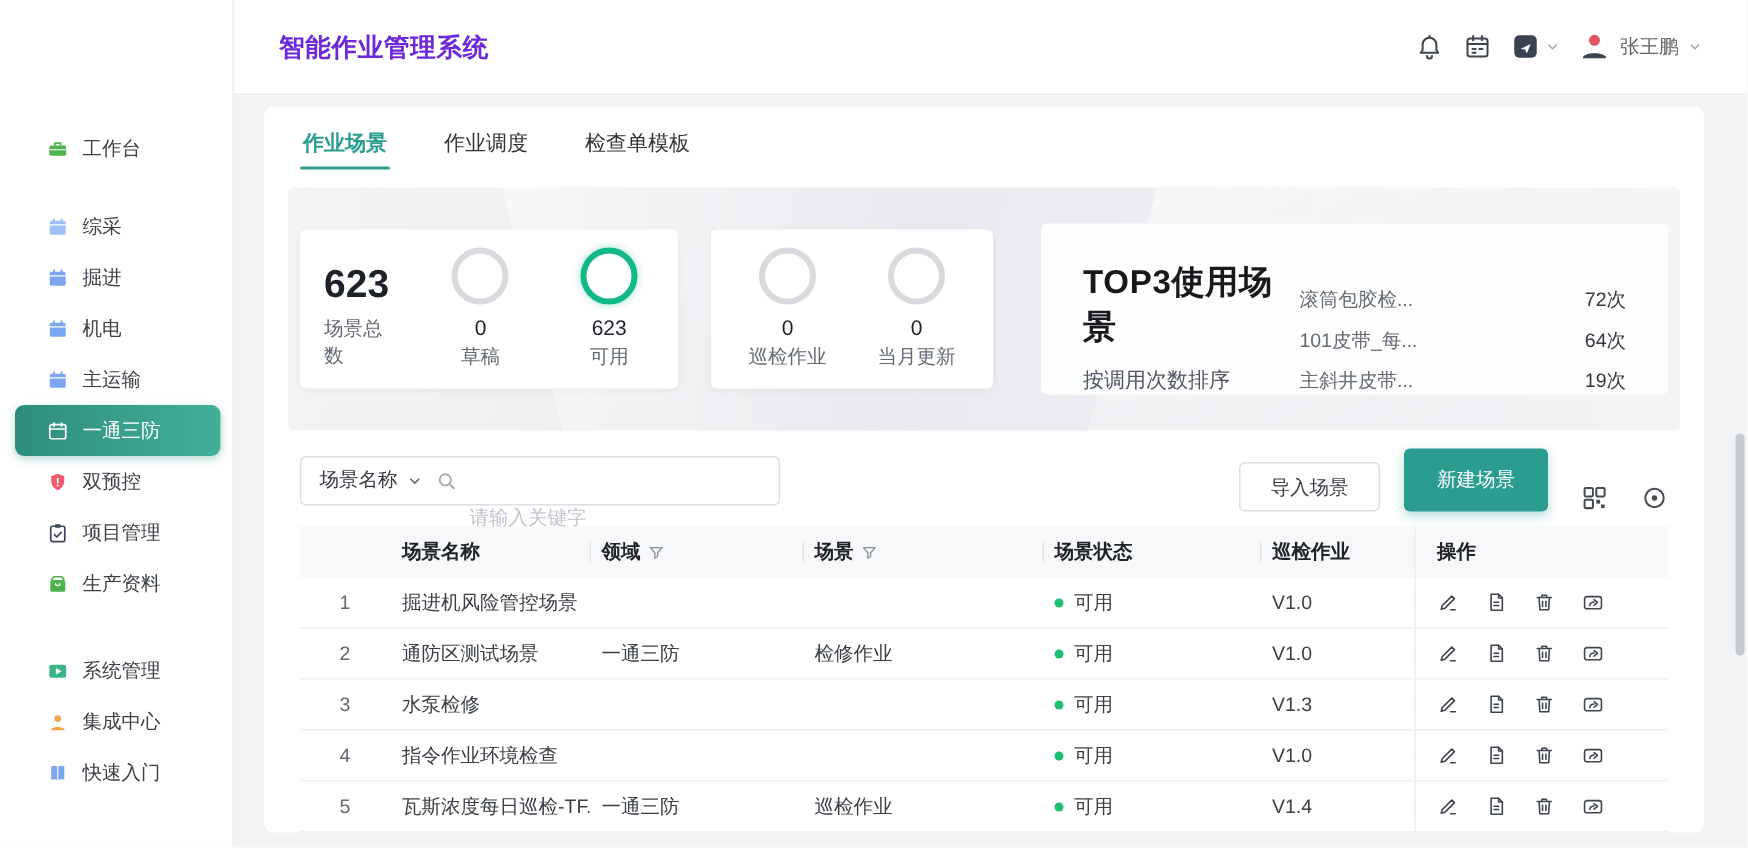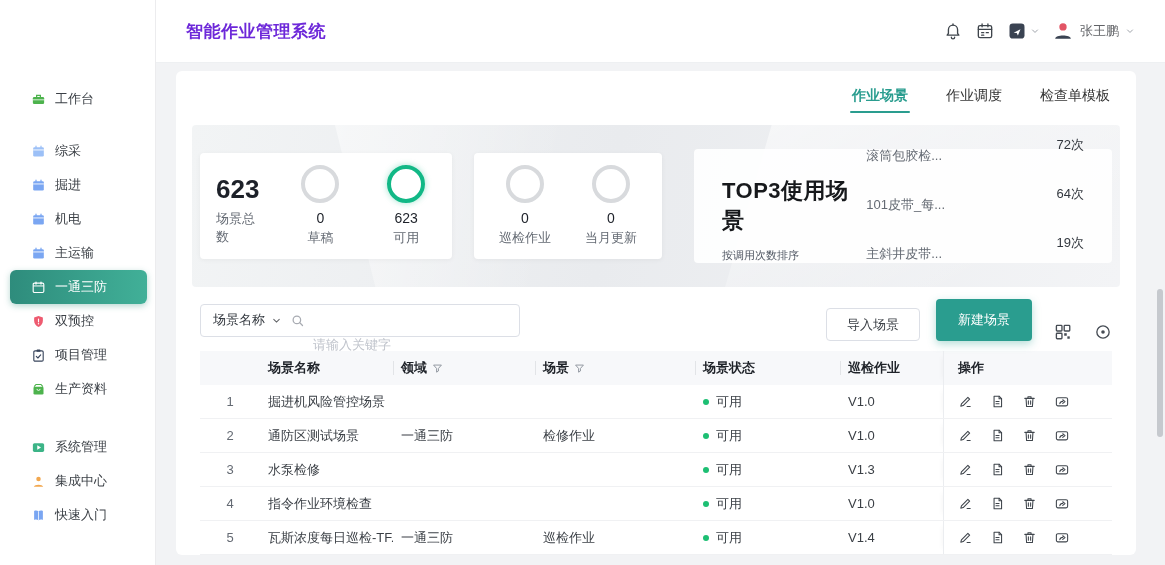--- a/index.html
+++ b/index.html
@@ -20,21 +20,21 @@
   .app-title { font-size:17px; font-weight:bold; color:#6d28d9; letter-spacing:.5px; }
   .topbar-right { margin-left:auto; display:flex; align-items:center; gap:12px; }
   .tb-ic { color:#3f454c; cursor:pointer; display:flex; align-items:center; }
   .app-launch { display:flex; align-items:center; gap:3px; }
   .user-chip { display:flex; align-items:center; gap:6px; cursor:pointer; }
   .user-name { font-size:13px; color:#606266; }
 
   
   .card { position:absolute; left:176px; top:71px; width:960px; height:484px; background:#fff; border-radius:6px; overflow:hidden; z-index:1; }
 
-  .tabs { display:flex; gap:34px; padding:0 24px; height:50px; align-items:center;justify-content:flex-end; }
+  .tabs { display:flex; gap:34px; padding:0 24px; height:50px; align-items:center; }
   .tab { font-size:14px; color:#333; position:relative; cursor:pointer; padding:0 2px; height:100%; display:flex; align-items:center; }
   .tab.active { color:#2a9d8f; font-weight:bold; }
   .tab.active::after { content:""; position:absolute; left:0; right:0; bottom:8px; height:2px; border-radius:1px; background:#2a9d8f; }
 
   
   .banner { margin:4px 16px 0; height:162px; position:relative; border-radius:4px; background:linear-gradient(100deg,#f2f4f5,#e9ebee 45%,#f3f4f6); overflow:hidden; }
   .banner::before { content:""; position:absolute; right:-60px; top:-90px; width:420px; height:320px; background:linear-gradient(135deg,rgba(255,255,255,.75),rgba(255,255,255,0) 65%); transform:rotate(16deg); }
   .banner::after { content:""; position:absolute; left:170px; top:-60px; width:300px; height:300px; background:linear-gradient(115deg,rgba(255,255,255,.5),rgba(255,255,255,0) 60%); transform:rotate(-14deg); }
   .stat-card { position:absolute; top:28px; height:106px; background:#fff; border-radius:4px; box-shadow:0 1px 5px rgba(31,35,41,.05); display:flex; align-items:flex-start; z-index:1; }
   .stat-card.c1 { left:8px; width:252px; padding:0 16px; gap:26px; }
@@ -42,24 +42,24 @@
   .summary-block { padding-top:22px; }
   .summary-value { font-size:26px; font-weight:bold; color:#1d2129; line-height:1.1; }
   .summary-label { font-size:13px; color:#646a73; margin-top:6px; }
   .stat-item { text-align:center; padding-top:12px; width:64px; }
   .ring { width:38px; height:38px; border-radius:50%; border:4px solid #d8dadd; margin:0 auto; }
   .ring.green { border-color:#12b886; box-shadow:0 0 6px rgba(18,184,134,.4); }
   .stat-value { font-size:14px; color:#1d2129; margin-top:7px; }
   .stat-label { font-size:13px; color:#646a73; margin-top:3px; }
   .top3-card { position:absolute; left:502px; right:8px; top:24px; height:114px; background:rgba(255,255,255,.9); border-radius:4px; display:flex; align-items:flex-end; padding:0 28px; z-index:1; }
   .top3-title { font-size:22px; font-weight:bold; color:#17191c; letter-spacing:.5px; }
-  .top3-sub { font-size:11px; color:#4e5561; margin-top:12px; }
+  .top3-sub { font-size:14px; color:#4e5561; margin-top:12px; }
   .top3-list { margin-left:auto; width:225px; display:flex; flex-direction:column; gap:9px; }
   .top3-row { display:flex; align-items:center; font-size:13px; }
-  .top3-name { color:#646a73; max-width:150px; white-space:nowrap; overflow:hidden;margin-top:22px; }
+  .top3-name { color:#646a73; max-width:150px; white-space:nowrap; overflow:hidden; }
   .top3-count { margin-left:auto; color:#33383f; }
 
   
   .toolbar { display:flex; align-items:center; margin:16px 24px 0; height:34px; }
   .search-box { width:320px; height:33px; border:1px solid #dcdfe6; border-radius:4px; background:#fff; display:flex; align-items:center; padding:0 12px; gap:8px; }
   .filter-field { display:flex; align-items:center; gap:6px; font-size:13px; color:#33383f; cursor:pointer; }
   .search-input { border:none; outline:none; flex:1; font-size:13px; color:#33383f; background:transparent; font-family:inherit;margin-top:48px; }
   .search-input::placeholder { color:#c0c4cc; }
   .toolbar-right { margin-left:auto; display:flex; align-items:flex-end; gap:16px; }
   .btn { height:33px; border-radius:4px; font-size:13px; cursor:pointer; font-family:inherit; }

